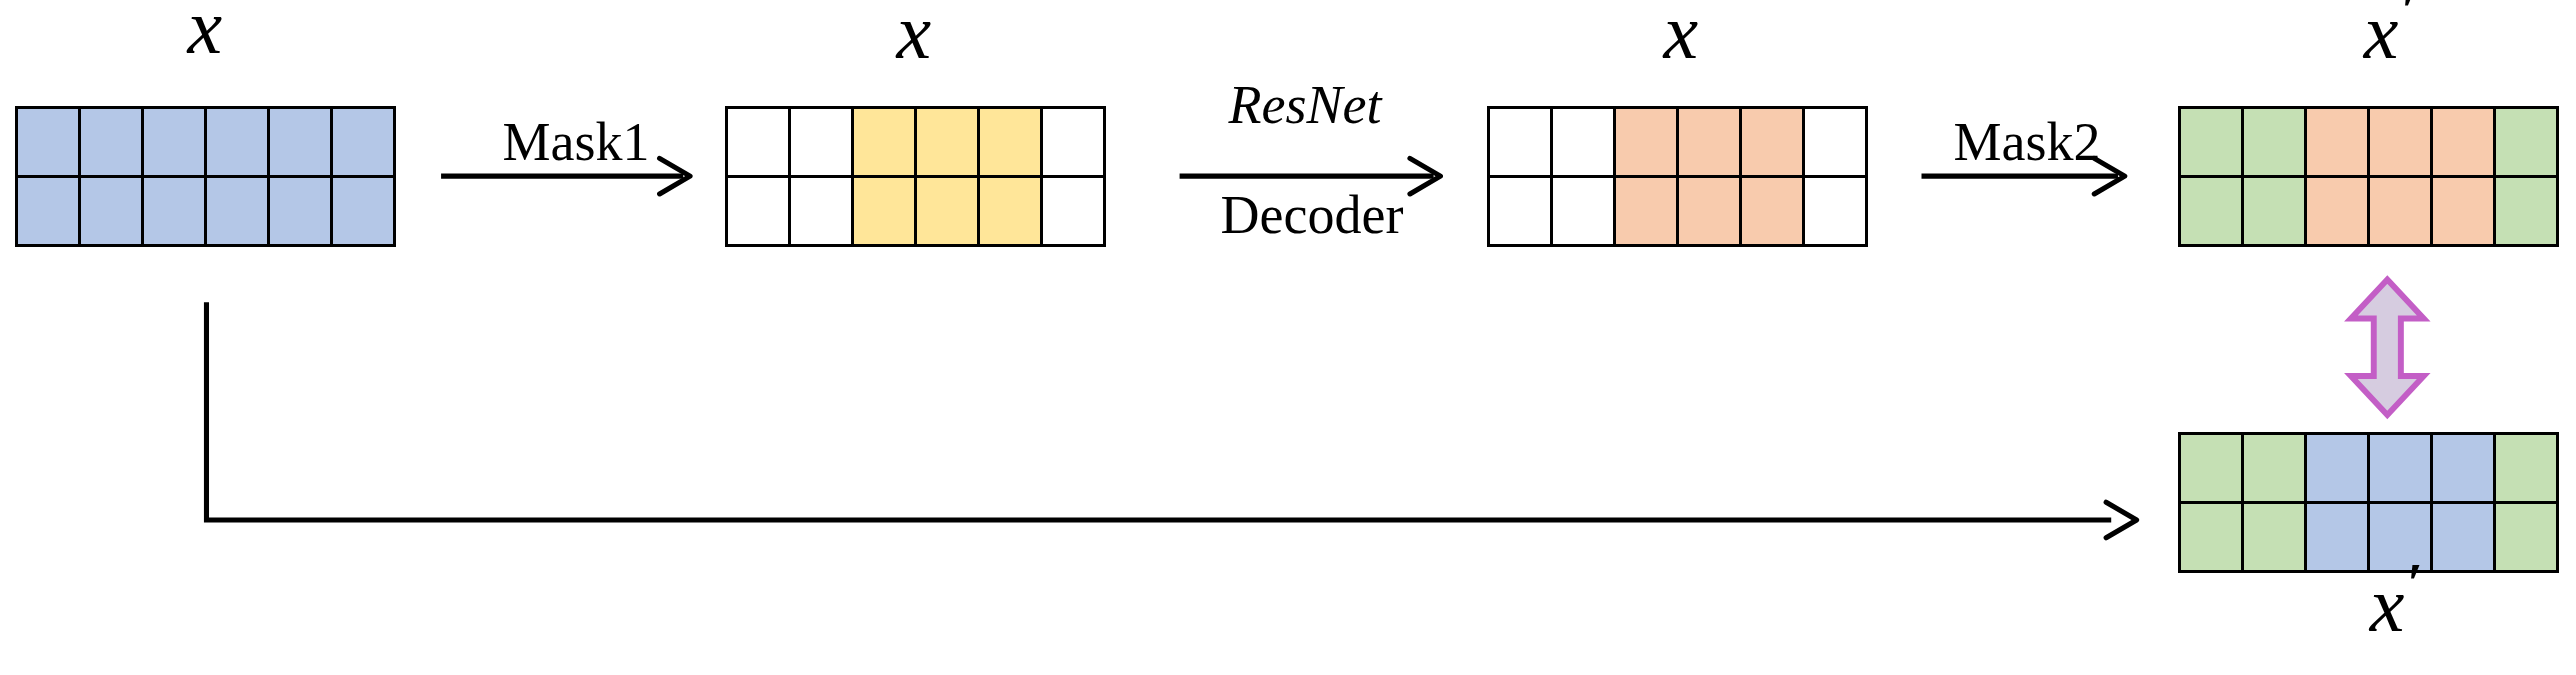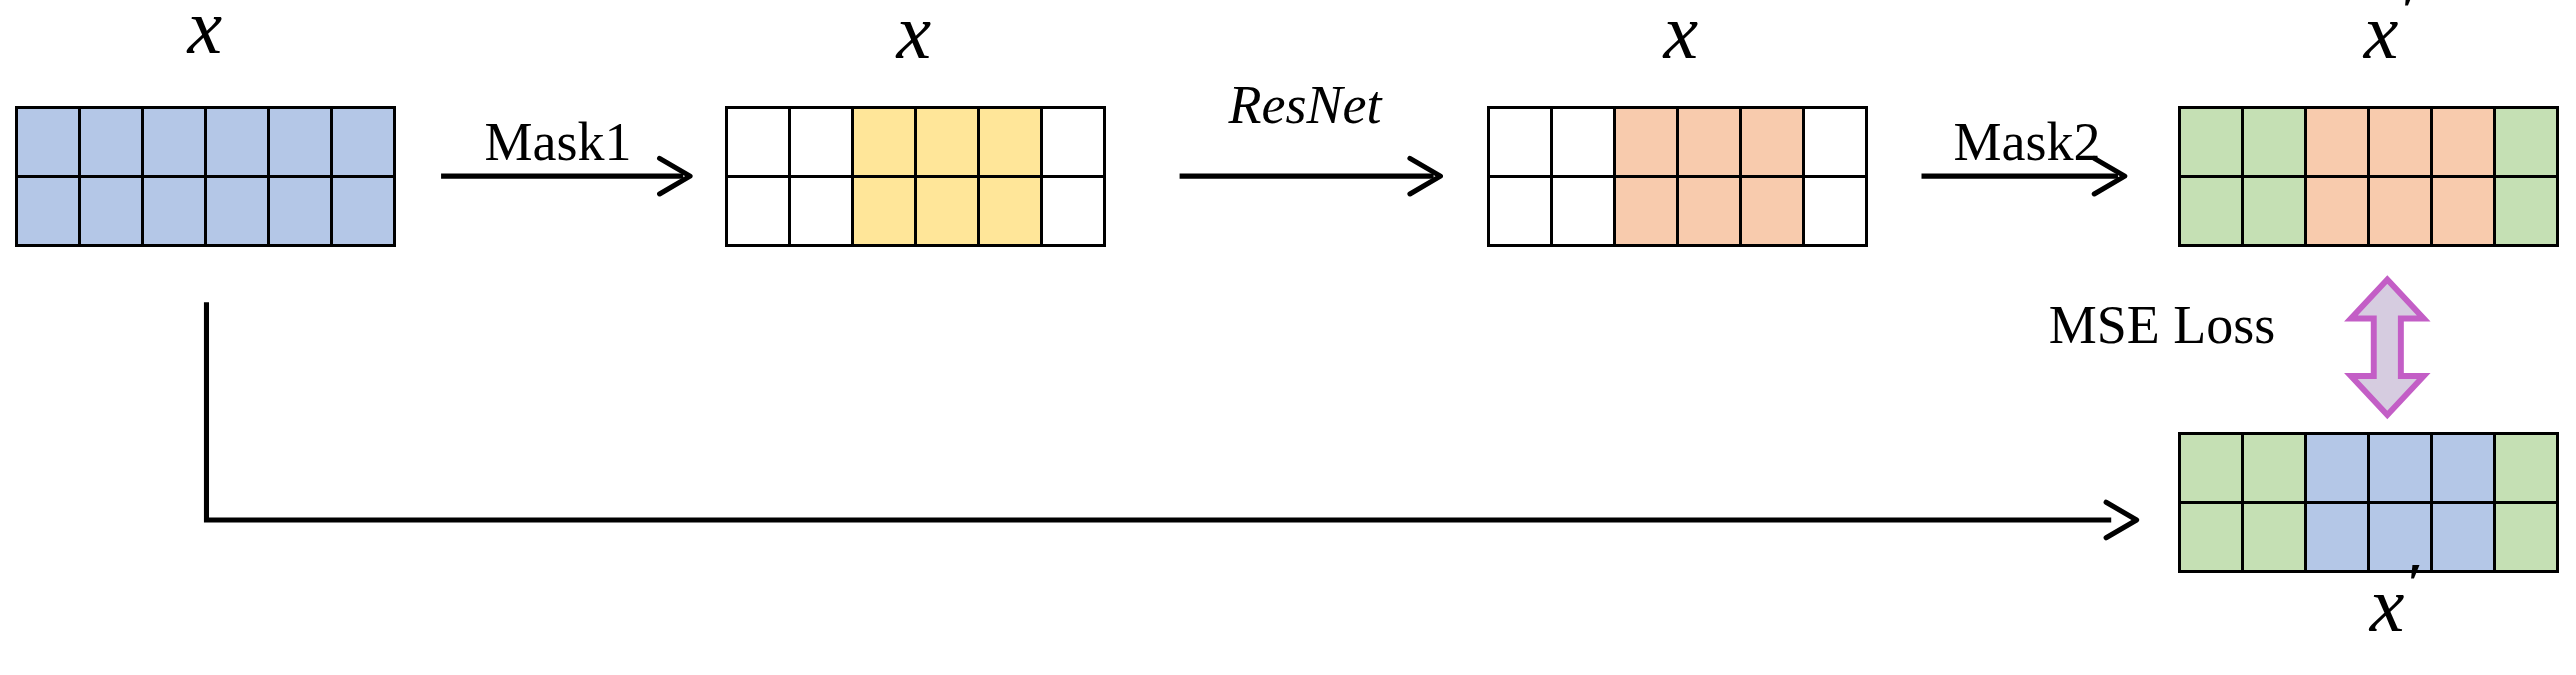--- a/index.html
+++ b/index.html
@@ -36,21 +36,21 @@
   .math-label .prime{display:inline-block;font-style:italic;font-weight:bold;font-size:0.72em;
     position:relative;top:-0.50em;margin-left:0.04em;}
   #label-x{left:206px;top:-12px;}
   #label-x-hat{left:915px;top:-6.8px;}
   #label-x-tilde{left:1682px;top:-6.8px;}
   #label-x-tilde-prime{left:2390px;top:-6.8px;}
   #label-x-prime{left:2396px;top:566px;}
   
   .arrow-label{position:absolute;transform:translateX(-50%);font-size:54px;line-height:1;
     color:var(--text,#000);white-space:nowrap;}
-  #mask1-label{left:558px;top:115px;}
+  #mask1-label{left:576px;top:115px;}
   #resnet-label{left:1305px;top:78px;font-style:italic;}
   #decoder-label{left:1312px;top:188px;}
   #mask2-label{left:2027px;top:115px;}
   #mse-label{left:2162px;top:298px;}
 </style>
 </head>
 <body>
 
 <div id="canvas">
 
@@ -211,17 +211,17 @@
   </div>
   <div class="math-label" id="label-x-prime">
     <span class="base">
       <span>x</span>
       <span class="accent"></span>
     </span><span class="prime">′</span>
   </div>
 
   <div class="arrow-label" id="mask1-label">Mask1</div>
   <div class="arrow-label" id="resnet-label">ResNet</div>
+  <div class="arrow-label" id="decoder-label">Decoder</div>
   <div class="arrow-label" id="mask2-label">Mask2</div>
-  <div class="arrow-label" id="mse-label">MSE Loss</div>
 
 </div>
 
 
 </body></html>

